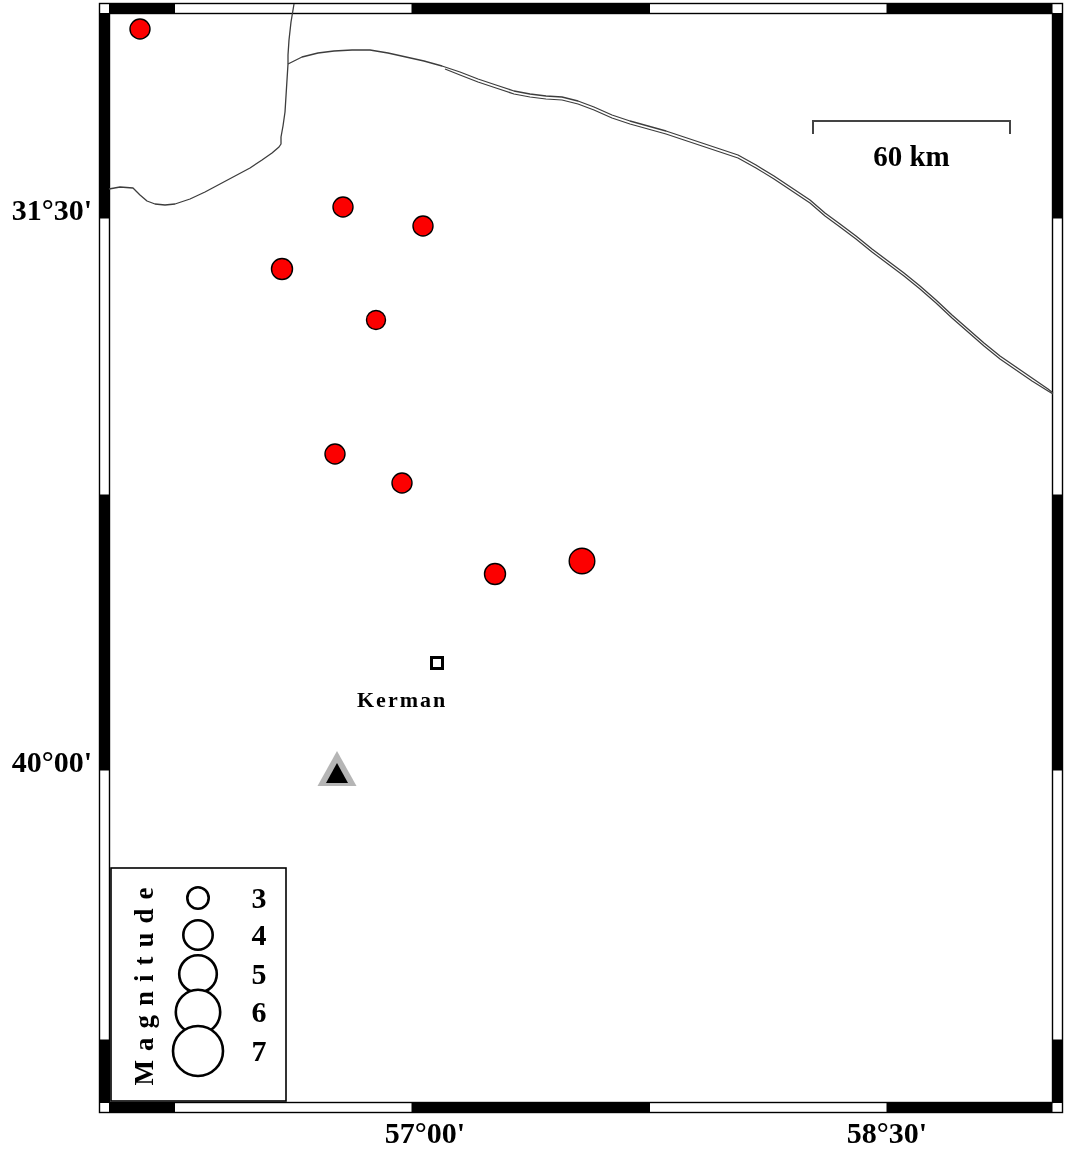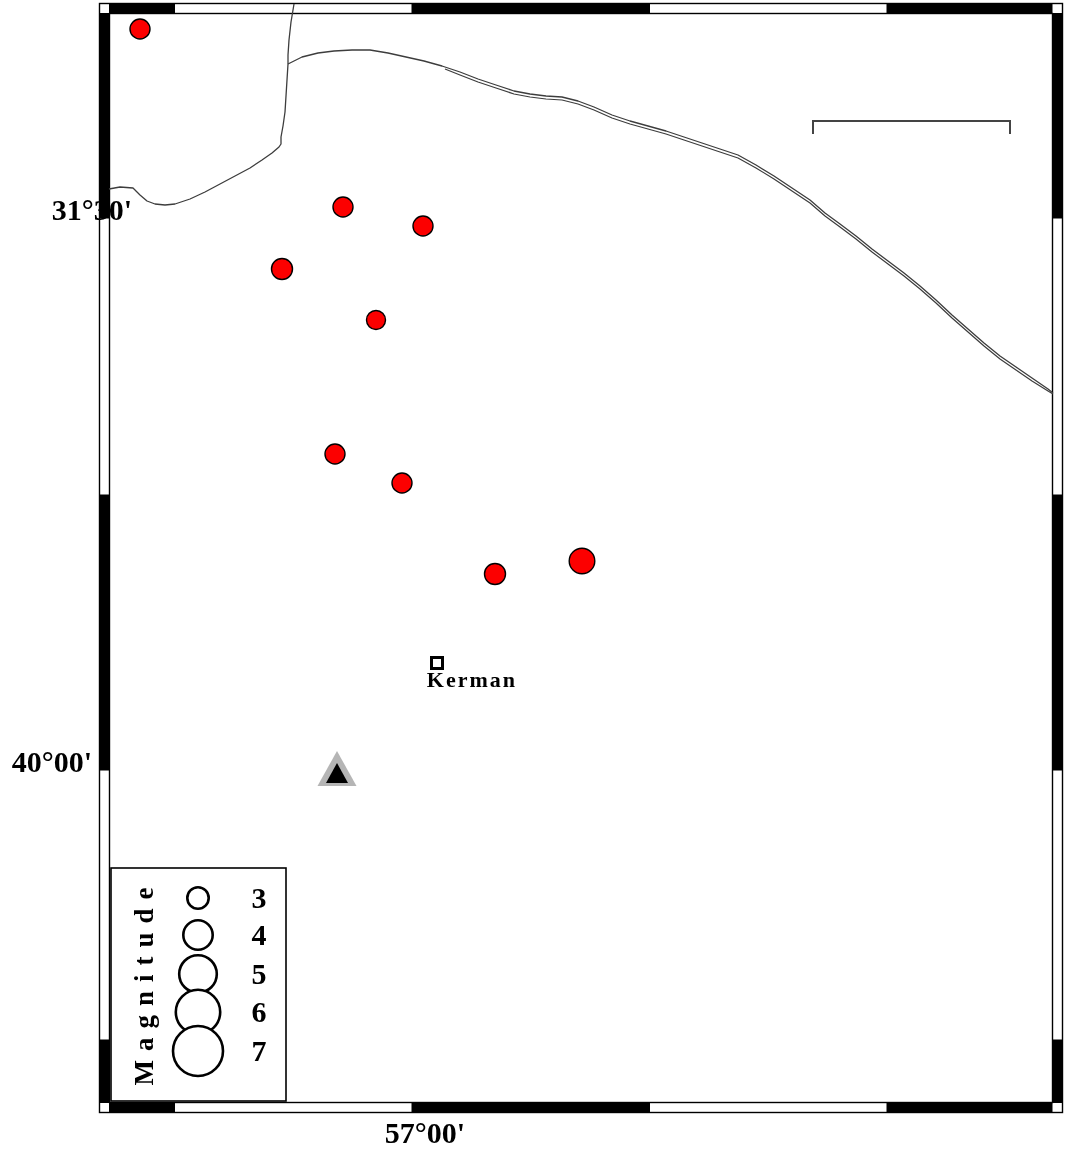--- a/index.html
+++ b/index.html
@@ -6,21 +6,21 @@
   #fig{
     position:relative;width:1066px;height:1152px;background:#ffffff;overflow:hidden;
     font-family:"Liberation Serif","DejaVu Serif",serif;font-weight:bold;color:#000;
   }
   #map-svg{position:absolute;left:0;top:0;}
   .maplabel{position:absolute;white-space:nowrap;}
   .al{position:absolute;font-size:30px;line-height:30px;}
   .al.left{left:0;width:92px;text-align:right;}
   .al.bottom{width:170px;text-align:center;top:1118px;}
   #scalebar-label{position:absolute;font-size:29px;line-height:29px;text-align:center;width:200px;}
-  #city-label{position:absolute;font-size:22px;line-height:22px;letter-spacing:2px;text-align:right;width:160px;}
+  #city-label{position:absolute;font-size:22px;line-height:22px;letter-spacing:2px;text-align:left;width:160px;margin-top:20px;}
   #legend-title{position:absolute;font-size:27px;line-height:27px;letter-spacing:9px;
     transform:translate(-50%,-50%) rotate(-90deg);transform-origin:center center;}
   .legnum{position:absolute;font-size:30px;line-height:40px;height:40px;width:60px;text-align:center;}
 </style>
 </head>
 <body>
 
 <div id="fig">
 
   <svg id="map-svg" width="1066" height="1152">
@@ -88,24 +88,26 @@
     <g id="legend-shapes">
         <rect x="111" y="868" width="175" height="233" fill="#fff" stroke="#000" stroke-width="1.6"></rect>
         <circle cx="198" cy="898" r="10.7" fill="#fff" stroke="#000" stroke-width="2.6"></circle>
         <circle cx="198" cy="935" r="14.7" fill="#fff" stroke="#000" stroke-width="2.6"></circle>
         <circle cx="198" cy="974" r="18.8" fill="#fff" stroke="#000" stroke-width="2.6"></circle>
         <circle cx="198" cy="1012" r="22.2" fill="#fff" stroke="#000" stroke-width="2.6"></circle>
         <circle cx="198" cy="1051" r="25" fill="#fff" stroke="#000" stroke-width="2.6"></circle>
       </g>
   </svg>
 
-  <div class="al left" style="top: 195px; padding-left: 40px;">31°30'</div>
+  <div class="al left" style="top: 195px;">31°30'</div>
   <div class="al left" style="top: 747px;">40°00'</div>
   <div class="al bottom" style="left: 340px;">57°00'</div>
+  <div class="al bottom" style="left: 802px;">58°30'</div>
 
+  <div id="scalebar-label" class="maplabel" style="left: 811.5px; top: 142px;">60 km</div>
   <div id="city-label" class="maplabel" style="left: 357px; top: 669px;">Kerman</div>
   <div id="legend-title" class="maplabel" style="left: 144px; top: 981.5px;">Magnitude</div>
   <div id="legend-labels">
       <div class="legnum" style="left: 229px; top: 878px;">3</div>
       <div class="legnum" style="left: 229px; top: 915px;">4</div>
       <div class="legnum" style="left: 229px; top: 954px;">5</div>
       <div class="legnum" style="left: 229px; top: 992px;">6</div>
       <div class="legnum" style="left: 229px; top: 1031px;">7</div>
     </div>
 

